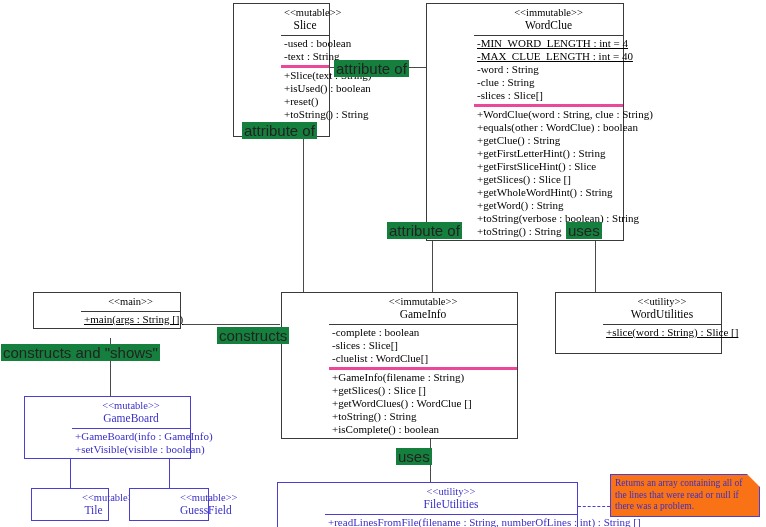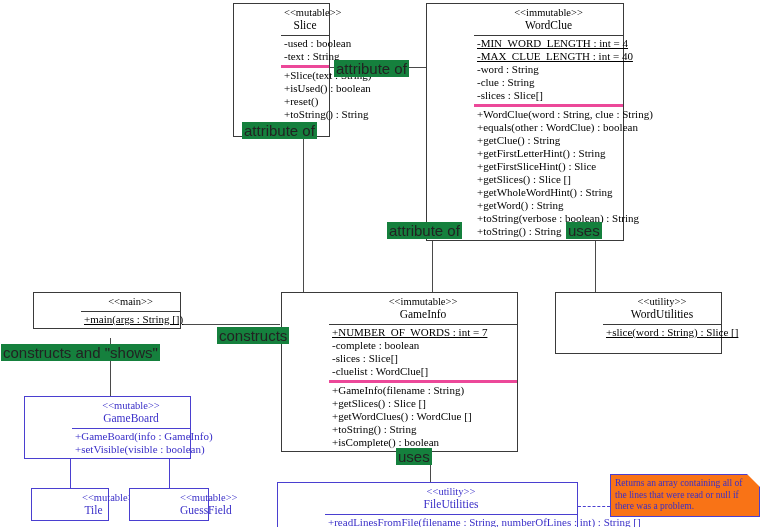--- a/index.html
+++ b/index.html
@@ -171,21 +171,20 @@
       <span class="row stat">+main(args : String [])</span>
     </div>
   </div>
 
   <div class="cls" style="left:281px;top:292px;width:237px;">
     <div class="hdr">
       <span class="stereo">&lt;&lt;immutable&gt;&gt;</span>
       <span class="cname">GameInfo</span>
     </div>
     <div class="sect">
-      <span class="row stat">+NUMBER_OF_WORDS : int = 7</span>
       <span class="row">-complete : boolean</span>
       <span class="row">-slices : Slice[]</span>
       <span class="row">-cluelist : WordClue[]</span>
     </div>
     <div class="sect last">
       <span class="row">+GameInfo(filename : String)</span>
       <span class="row">+getSlices() : Slice []</span>
       <span class="row">+getWordClues() : WordClue []</span>
       <span class="row">+toString() : String</span>
       <span class="row">+isComplete() : boolean</span>

